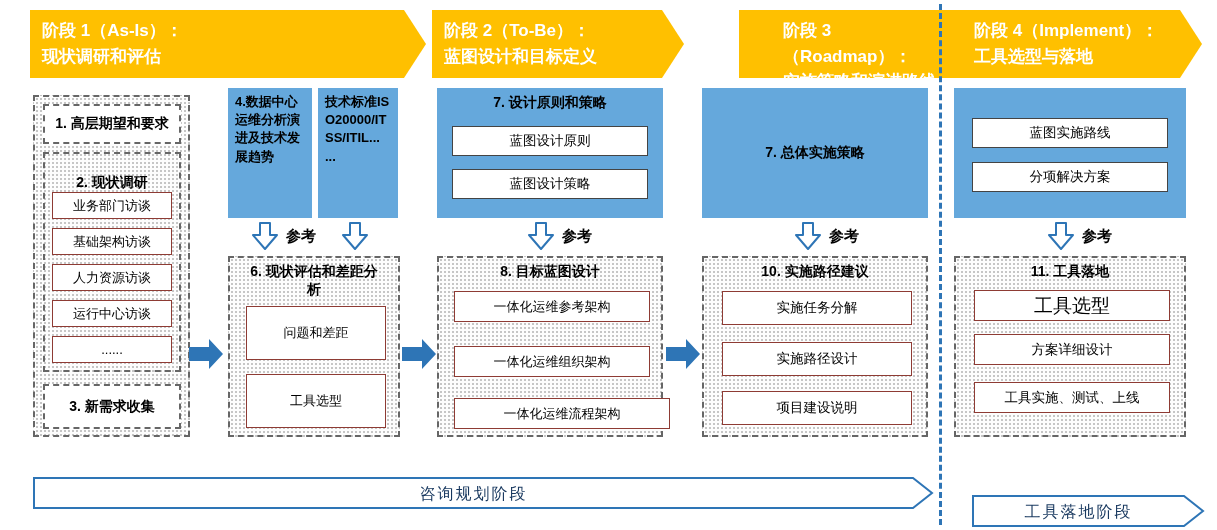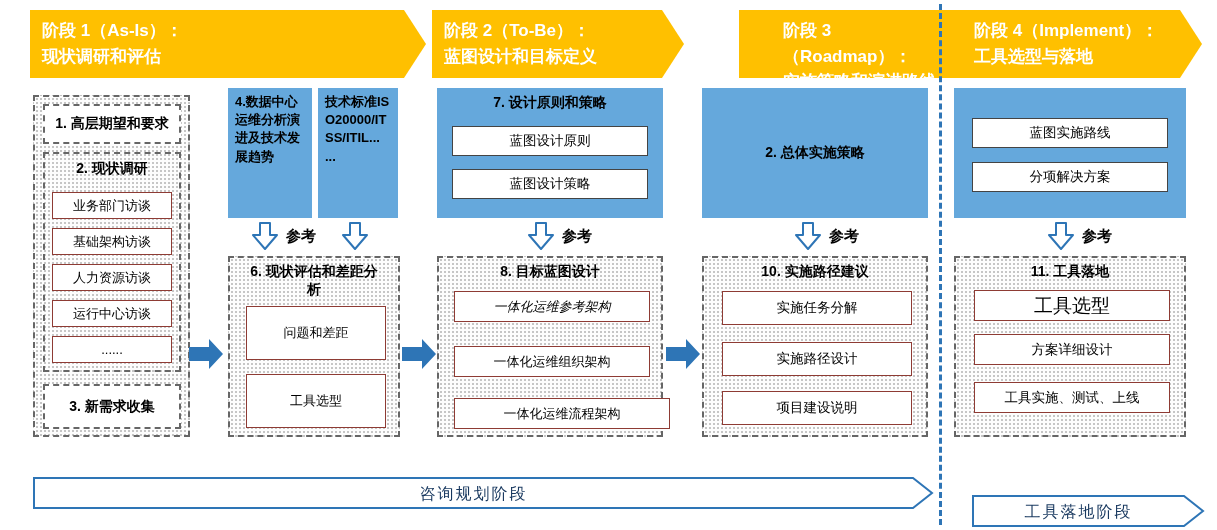--- a/index.html
+++ b/index.html
@@ -52,21 +52,21 @@
   </div>
   <div class="banner" style="left:962px;width:240px;">
     <div>阶段 4（Implement）：</div>
     <div>工具选型与落地</div>
   </div>
 
   <div class="dashed" style="left:33px;top:95px;width:157px;height:342px;">
     <div class="dashed-plain bold" style="left:8px;top:7px;width:138px;height:40px;font-size:14px;">1. 高层期望和要求</div>
 
     <div style="position:absolute;left:8px;top:55px;width:138px;height:220px;border:2px dashed #666;box-sizing:border-box;">
-      <div class="box-title" style="top:6px;">2. 现状调研</div>
+      <div class="box-title" style="top:20px;">2. 现状调研</div>
       <div class="red-item" style="left:7px;top:38px;width:120px;height:27px;">业务部门访谈</div>
       <div class="red-item" style="left:7px;top:74px;width:120px;height:27px;">基础架构访谈</div>
       <div class="red-item" style="left:7px;top:110px;width:120px;height:27px;">人力资源访谈</div>
       <div class="red-item" style="left:7px;top:146px;width:120px;height:27px;">运行中心访谈</div>
       <div class="red-item" style="left:7px;top:182px;width:120px;height:27px;">......</div>
     </div>
 
     <div class="dashed-plain bold" style="left:8px;top:287px;width:138px;height:45px;font-size:14px;">3. 新需求收集</div>
   </div>
 
@@ -103,31 +103,31 @@
     <div class="blue-inner" style="left:15px;top:81px;width:196px;height:30px;">蓝图设计策略</div>
   </div>
 
   <svg class="abs" style="left:528px;top:222px;" width="26" height="28" viewBox="0 0 26 28">
     <polygon points="8,1 18,1 18,13 25,13 13,27 1,13 8,13" fill="#fff" stroke="#2E75B6" stroke-width="2" stroke-linejoin="round"></polygon>
   </svg>
   <span class="ref-label" style="left:562px;top:227px;">参考</span>
 
   <div class="dashed" style="left:437px;top:256px;width:226px;height:181px;padding-left:40px;">
     <div class="box-title" style="top:5px;">8. 目标蓝图设计</div>
-    <div class="red-item" style="left:15px;top:33px;width:196px;height:31px;font-style:italic;">一体化运维参考架构</div>
+    <div class="red-item" style="left:15px;top:33px;width:196px;height:31px;">一体化运维参考架构</div>
     <div class="red-item" style="left:15px;top:88px;width:196px;height:31px;">一体化运维组织架构</div>
     <div class="red-item" style="left:15px;top:140px;width:216px;height:31px;">一体化运维流程架构</div>
   </div>
 
   <svg class="abs" style="left:666px;top:338px;" width="35" height="32" viewBox="0 0 35 32">
     <polygon points="0,9 20,9 20,1 34,16 20,31 20,23 0,23" fill="#2E75B6"></polygon>
   </svg>
 
   <div class="blue-box" style="left:702px;top:88px;width:226px;height:130px;display:flex;align-items:center;justify-content:center;
-       font-size:14px;font-weight:bold;">2. 总体实施策略</div>
+       font-size:14px;font-weight:bold;">7. 总体实施策略</div>
 
   <svg class="abs" style="left:795px;top:222px;" width="26" height="28" viewBox="0 0 26 28">
     <polygon points="8,1 18,1 18,13 25,13 13,27 1,13 8,13" fill="#fff" stroke="#2E75B6" stroke-width="2" stroke-linejoin="round"></polygon>
   </svg>
   <span class="ref-label" style="left:829px;top:227px;">参考</span>
 
   <div class="dashed" style="left:702px;top:256px;width:226px;height:181px;">
     <div class="box-title" style="top:5px;">10. 实施路径建议</div>
     <div class="red-item" style="left:18px;top:33px;width:190px;height:34px;font-size:13.5px;">实施任务分解</div>
     <div class="red-item" style="left:18px;top:84px;width:190px;height:34px;font-size:13.5px;">实施路径设计</div>

